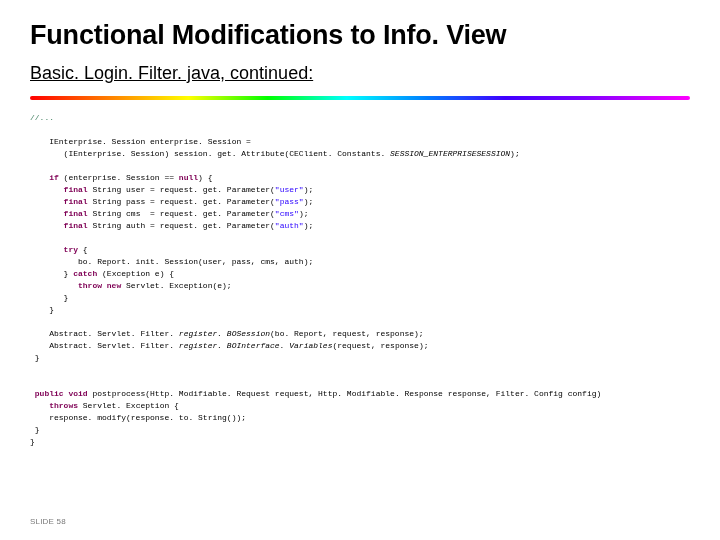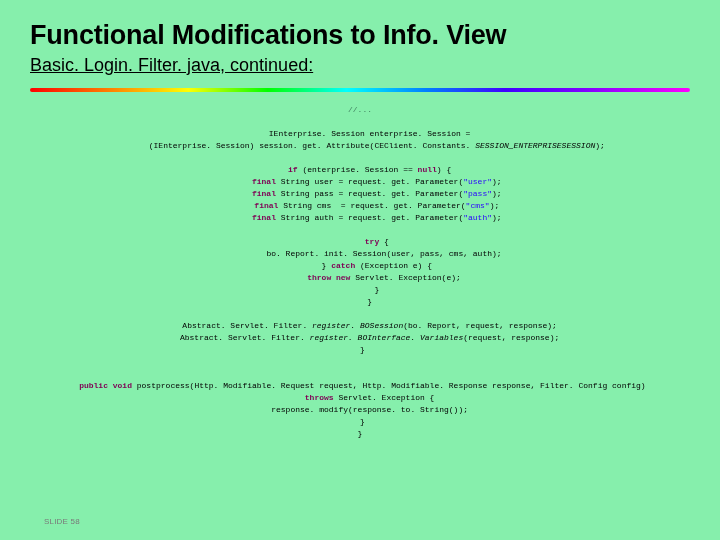--- a/index.html
+++ b/index.html
@@ -1,42 +1,41 @@
 <!DOCTYPE html>
 <html><head>
 <meta charset="utf-8">
 <style>
   * { margin: 0; padding: 0; box-sizing: border-box; }
   html, body { width: 720px; height: 540px; background: #000; font-family: Arial, Helvetica, sans-serif; }
-  .slide { width: 720px; height: 540px; background: #86efac; position: relative; display: flex; flex-direction: column; }
+  .slide { width: 720px; height: 540px; background: #ffffff; position: relative; display: flex; flex-direction: column; }
   .header { padding: 20px 30px 4px 30px; }
   .title { font-size: 27px; font-weight: 700; color: #000; letter-spacing: -0.2px; }
-  .subtitle { font-size: 18px; color: #000; text-decoration: underline; margin-top: 4px; }
+  .subtitle { font-size: 18px; color: #000; text-decoration: underline; margin-top: 12px; }
   .rainbow {
     height: 4px; margin: 8px 30px 0 30px;
     background: linear-gradient(to right,
       #ff0000 0%, #ff7f00 12%, #ffff00 24%, #00ff00 36%,
       #00ffff 48%, #007fff 60%, #3f00ff 72%, #7f00ff 84%, #ff00ff 100%);
     border-radius: 2px;
   }
   .codewrap { padding: 12px 30px 0 30px; flex: 1 1 auto; overflow: hidden; }
   pre.code {
     font-family: "Courier New", Courier, monospace;
     font-size: 8px;
     line-height: 1.5;
     white-space: pre;
     color: #000;
-    text-align: center;
   }
   pre.code .kw  { color: #7f0055; font-weight: bold; }   
   pre.code .str { color: #2a00ff; }                      
   pre.code .it  { font-style: italic; }                  
   pre.code .cm  { color: #3f7f5f; }                      
   .footer {
-    position: absolute; left: 44px; bottom: 14px;
+    position: absolute; left: 30px; bottom: 14px;
     font-size: 8px; color: #7a7a7a; letter-spacing: 0.2px;
     display: flex; gap: 14px;
   }
 </style>
 </head>
 <body>
 
 <div class="slide">
 
   <div class="header">

